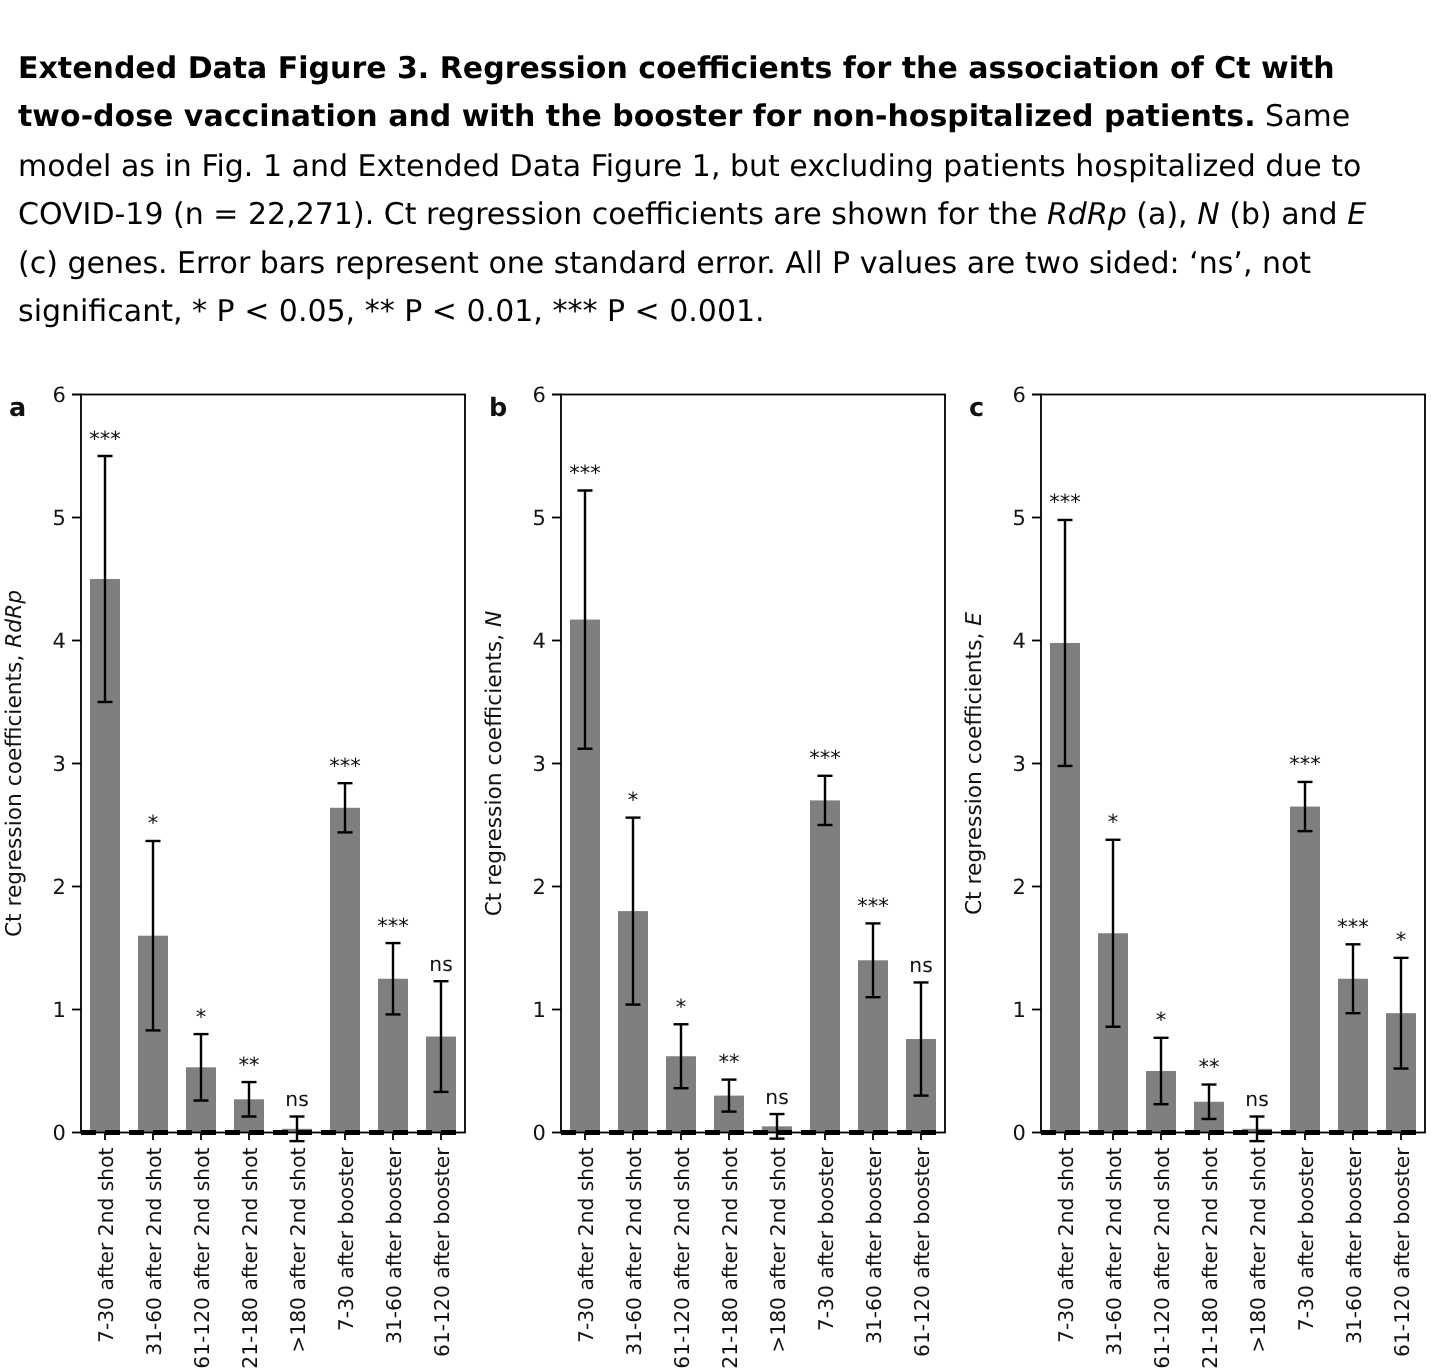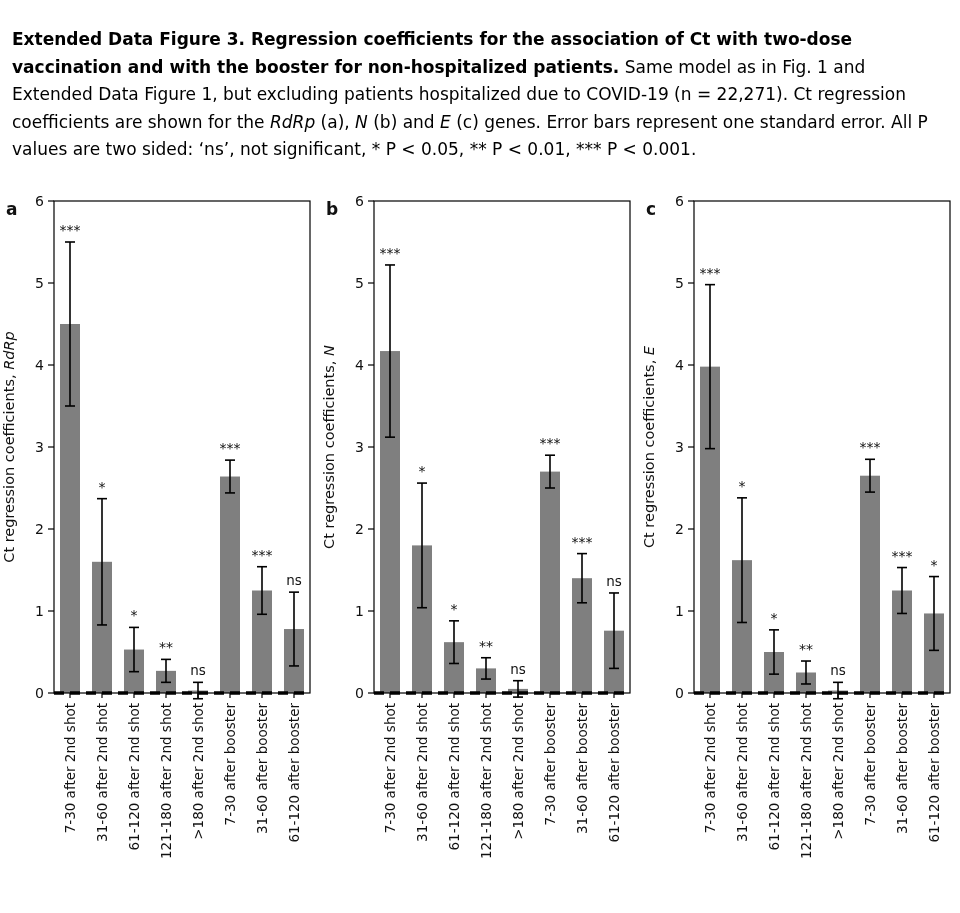--- a/index.html
+++ b/index.html
@@ -3,21 +3,21 @@
 <meta charset="utf-8">
 <style>
   html,body{margin:0;padding:0;}
   body{
     width:960px;height:913px;background:#ffffff;color:#000;
     font-family:"DejaVu Sans","Liberation Sans",sans-serif;
     overflow:hidden;
   }
   .caption{
     padding:9px 24px 0 12px;
-    font-size:17px;line-height:1.62;
+    font-size:20px;line-height:1.62;
   }
   .charts{display:flex;margin-top:12px;}
   .panel{width:320px;flex:0 0 320px;}
   svg{display:block;}
   svg text{font-family:"DejaVu Sans","Liberation Sans",sans-serif;fill:#111;}
 </style>
 </head>
 <body>
 
 <div>

